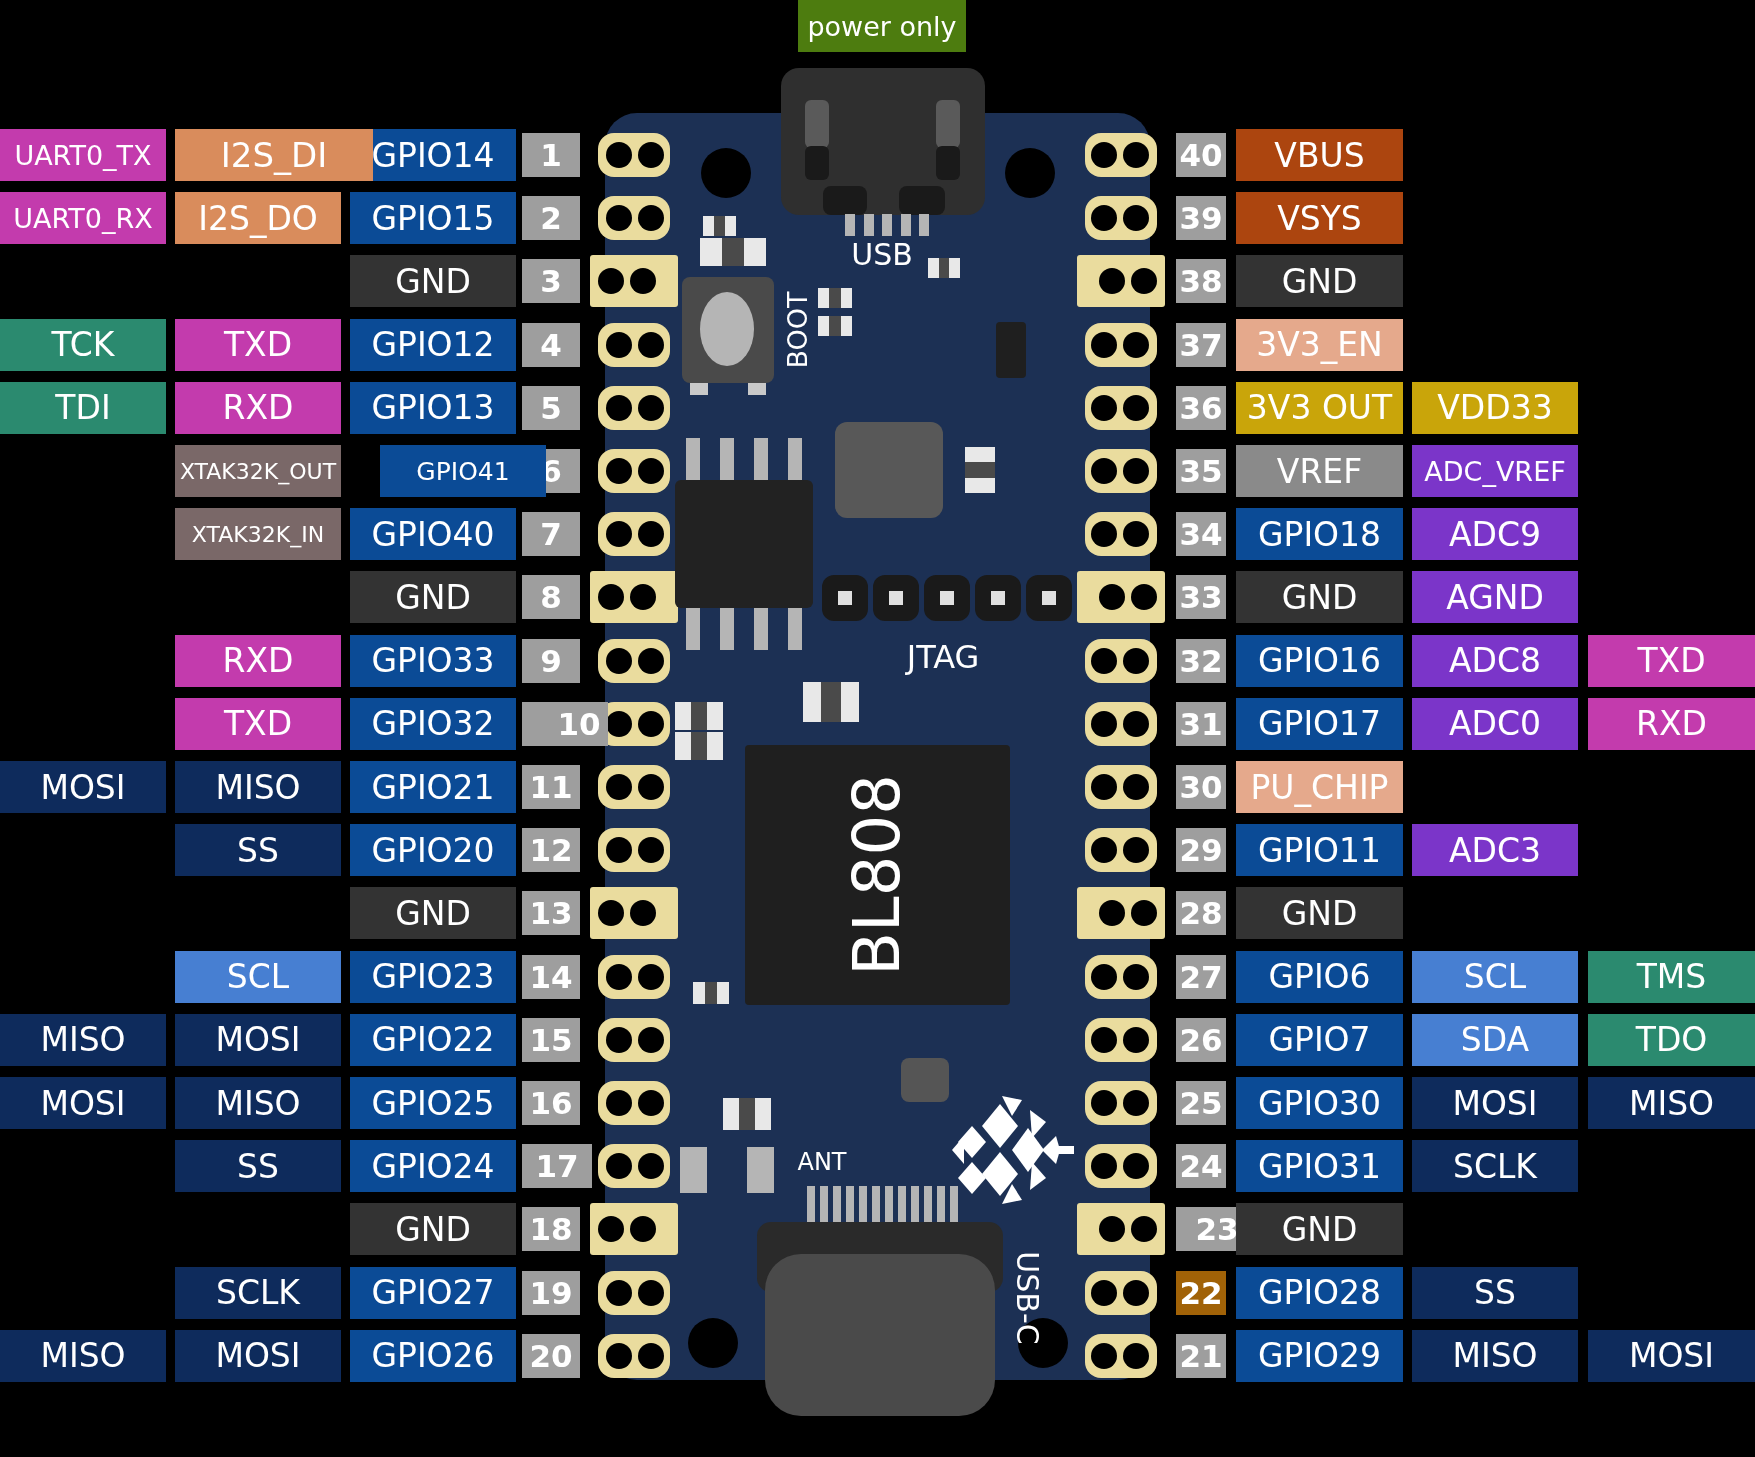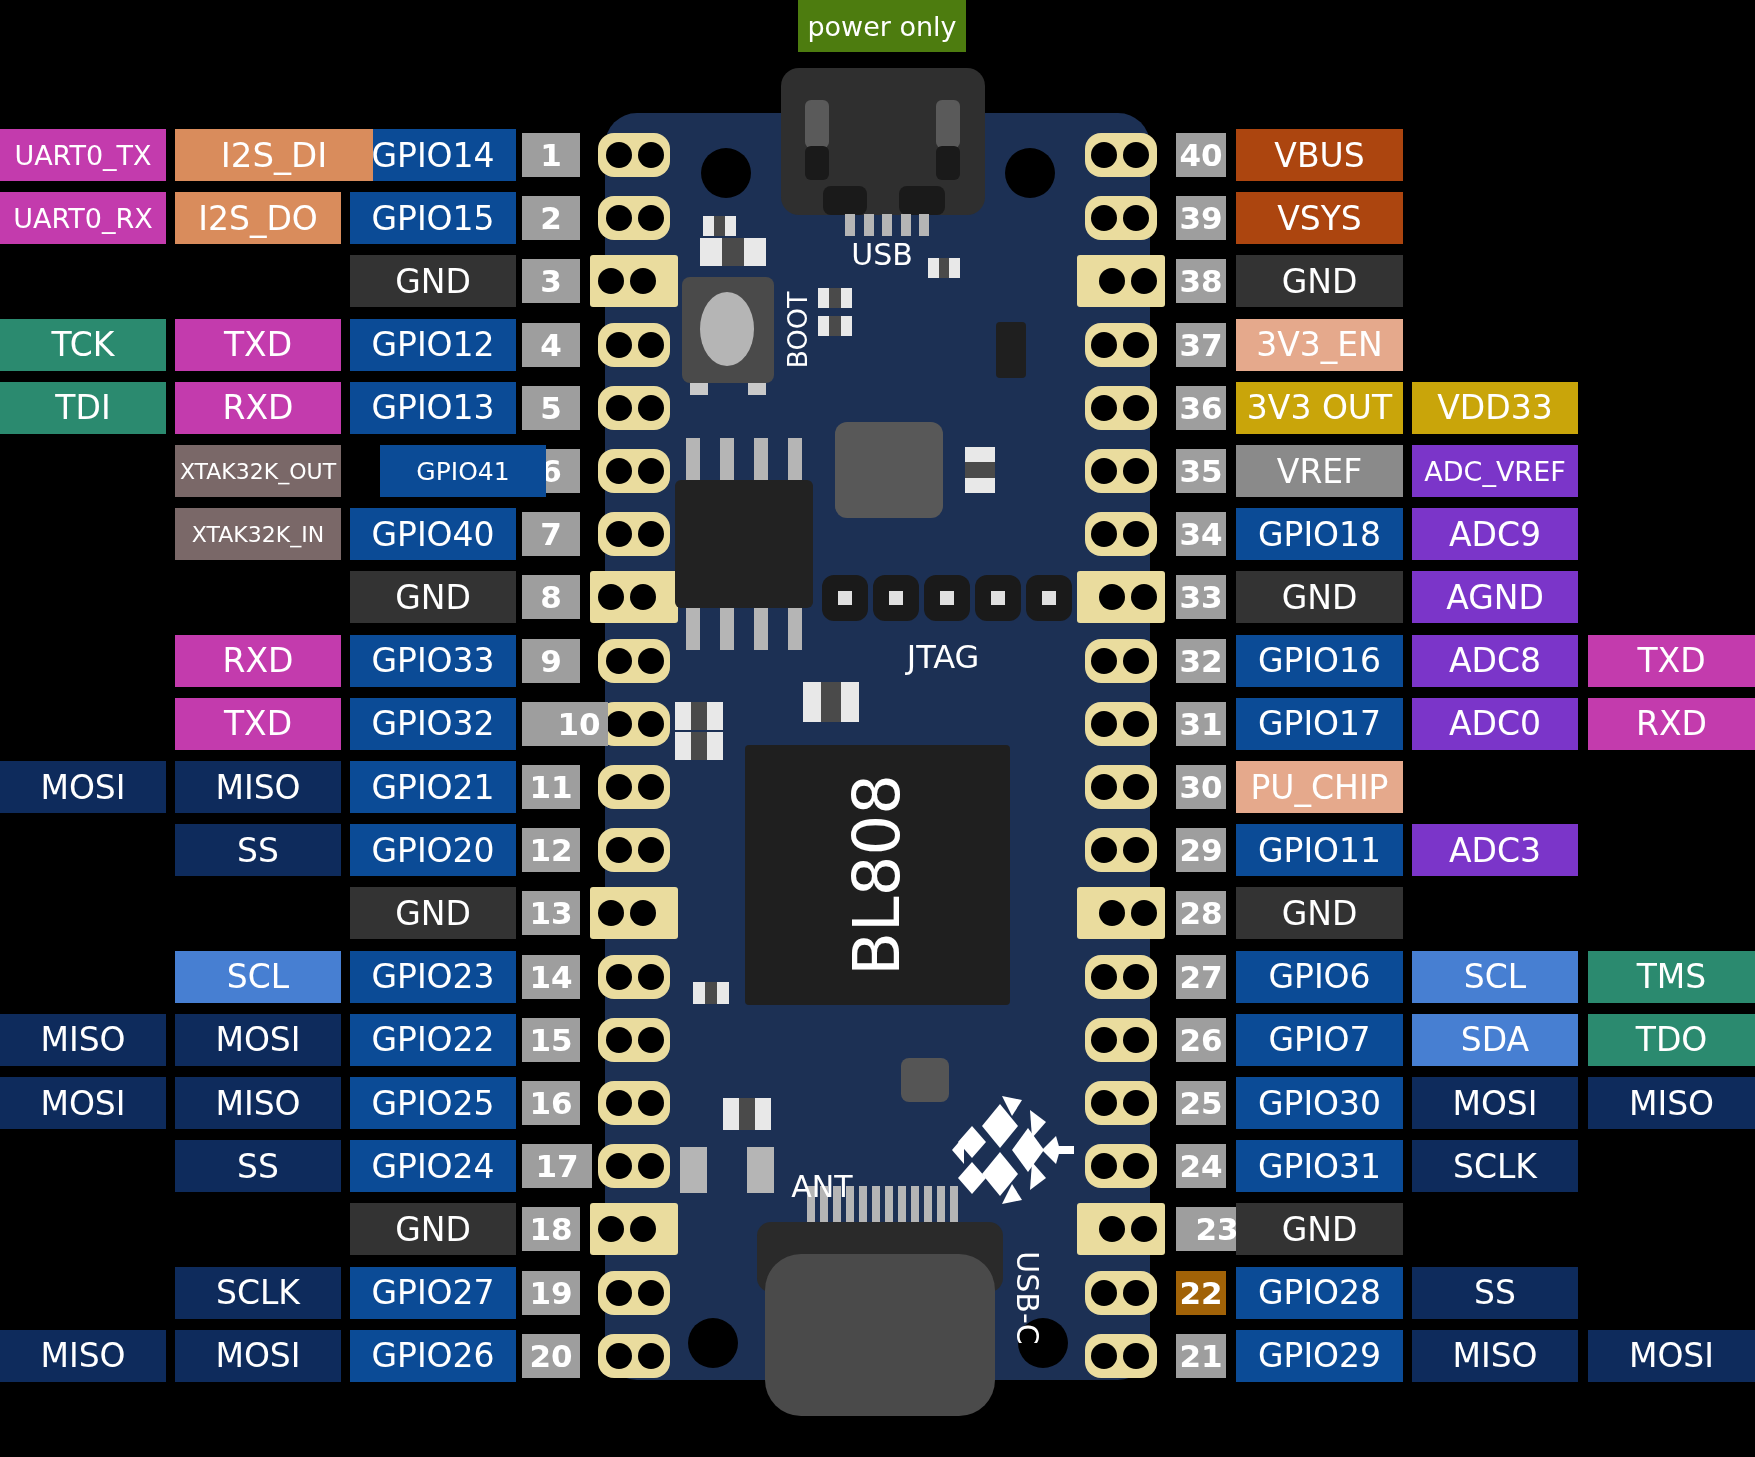--- a/index.html
+++ b/index.html
@@ -11,21 +11,21 @@
          color:#fff;font-weight:bold;font-size:31px;}
   .pad{position:absolute;}
   .hole{position:absolute;background:#000;border-radius:50%;}
   .board{position:absolute;left:605px;top:113px;width:545px;height:1267px;border-radius:32px;}
   .lbl{position:absolute;display:flex;align-items:center;justify-content:center;white-space:nowrap;}
   #power-badge{left:798px;top:0;width:168px;height:52px;font-size:27px;}
   #usb-label{left:832px;top:236px;width:100px;height:36px;font-size:30px;}
   #boot-label{left:717px;top:312px;width:160px;height:36px;font-size:27px;transform:rotate(-90deg);}
   #jtag-label{left:868px;top:636px;width:150px;height:42px;font-size:32px;}
   #chip-label{left:747px;top:833px;width:260px;height:84px;font-size:64px;transform:rotate(-90deg);}
-  #ant-label{left:770px;top:1142px;width:104px;height:40px;font-size:30px;margin-top:24px;}
+  #ant-label{left:770px;top:1142px;width:104px;height:40px;font-size:24px;}
   #usbc-label{left:933px;top:1278px;width:190px;height:40px;font-size:30px;transform:rotate(90deg);}
   .comp{position:absolute;}
   .smd{position:absolute;background:#E8E8E8;}
   .smd > i{position:absolute;left:33%;top:0;width:34%;height:100%;background:#4A4A4A;}
   .smdv > i{left:0;top:33%;width:100%;height:34%;}
   .jtag-pin{position:absolute;width:46px;height:46px;background:#1A1A1A;border-radius:12px;}
   .jtag-pin > i{position:absolute;left:16px;top:16px;width:14px;height:14px;background:#E0E0E0;}
   svg{position:absolute;display:block;}
 </style>
 </head>

